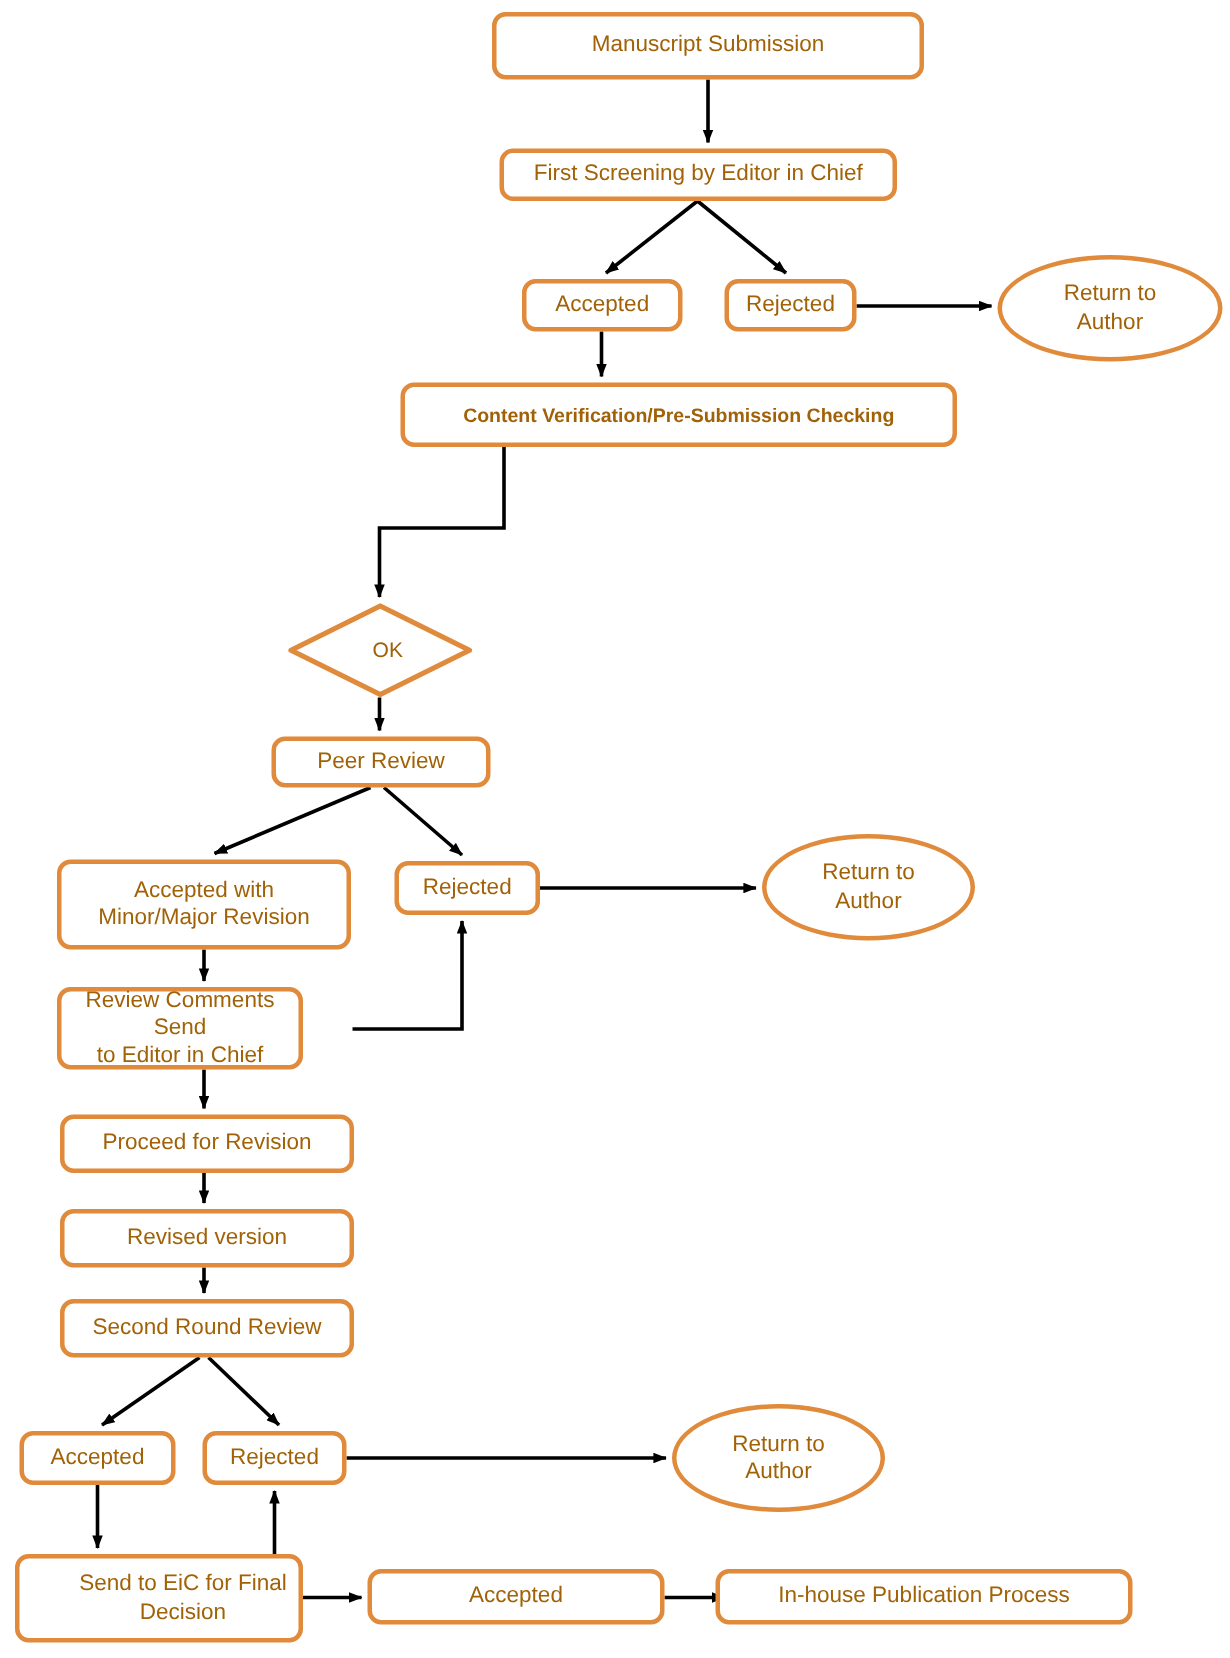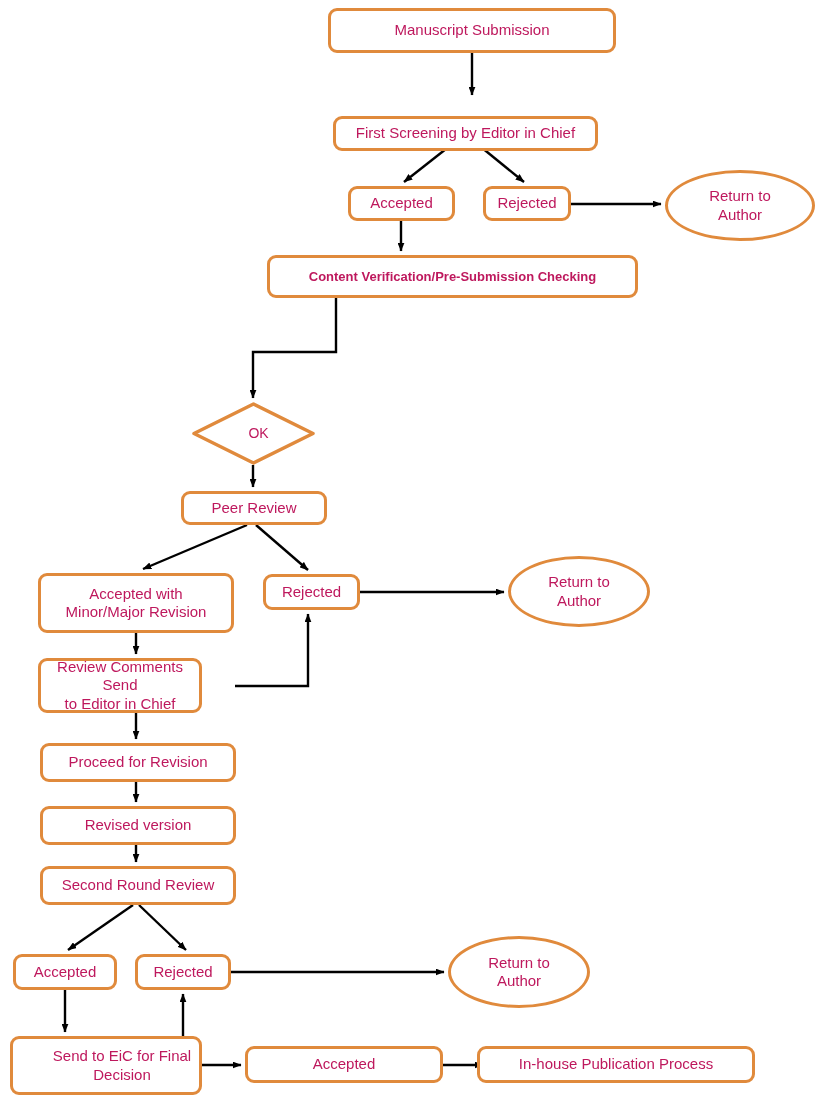--- a/index.html
+++ b/index.html
@@ -26,21 +26,21 @@
     height: 1105px;
     pointer-events: none;
   }
   .node {
     position: absolute;
     box-sizing: border-box;
     display: flex;
     align-items: center;
     justify-content: center;
     text-align: center;
-    color: #be185d;
+    color: #a16207;
     line-height: 1.22;
     z-index: 2;
   }
   .node.process {
     border: 3px solid #e08a3c;
     border-radius: 9px;
     background: #ffffff;
     font-size: 15px;
   }
   .node.process.bold {
@@ -104,21 +104,21 @@
         <polyline points="65,990 65,1032" fill="none" stroke="#000000" stroke-width="2.4" stroke-linejoin="miter" marker-end="url(#arrowhead)"></polyline>
         <polyline points="183,1050 183,994" fill="none" stroke="#000000" stroke-width="2.4" stroke-linejoin="miter" marker-end="url(#arrowhead)"></polyline>
         <polyline points="202,1065 241,1065" fill="none" stroke="#000000" stroke-width="2.4" stroke-linejoin="miter" marker-end="url(#arrowhead)"></polyline>
         <polyline points="443,1065 483,1065" fill="none" stroke="#000000" stroke-width="2.4" stroke-linejoin="miter" marker-end="url(#arrowhead)"></polyline>
       </g>
   </svg>
   <div id="node-layer">
       <div class="node process" style="left: 328px; top: 8px; width: 288px; height: 45px;">
         <span class="nlabel">Manuscript Submission</span>
       </div>
-      <div class="node process" style="left: 333px; top: 99px; width: 265px; height: 35px; margin-top: 17px;">
+      <div class="node process" style="left: 333px; top: 99px; width: 265px; height: 35px;">
         <span class="nlabel">First Screening by Editor in Chief</span>
       </div>
       <div class="node process" style="left: 348px; top: 186px; width: 107px; height: 35px;">
         <span class="nlabel">Accepted</span>
       </div>
       <div class="node process" style="left: 483px; top: 186px; width: 88px; height: 35px;">
         <span class="nlabel">Rejected</span>
       </div>
       <div class="node terminator" style="left: 665px; top: 170px; width: 150px; height: 71px;">
         <span class="nlabel">Return to

